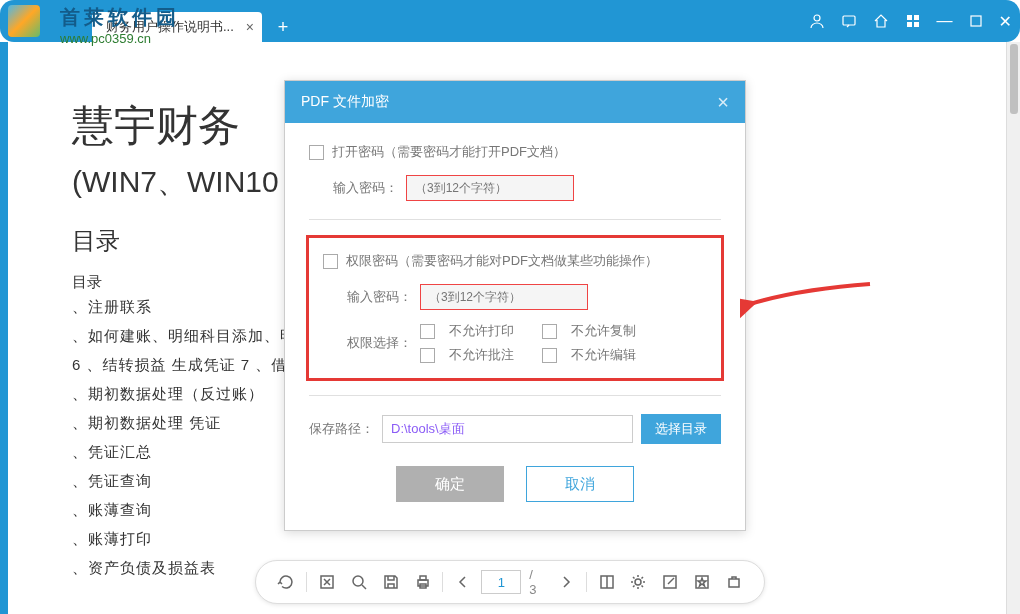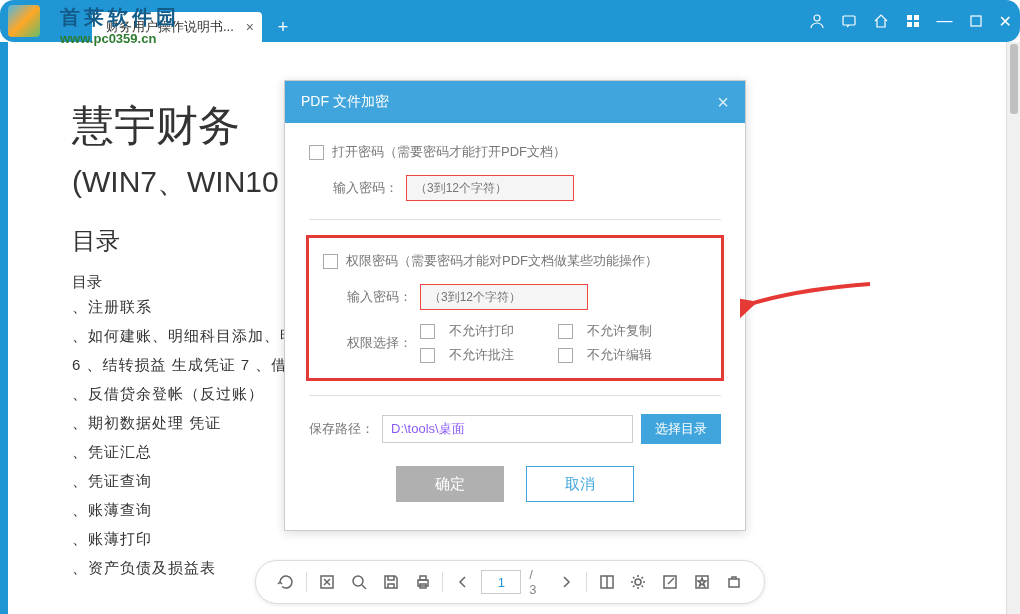--- a/index.html
+++ b/index.html
@@ -12,21 +12,21 @@
     .tab-area { display: flex; align-items: flex-end; height: 100%; margin-left: 40px; }
     .tab { background: #fff; padding: 6px 28px 6px 14px; border-radius: 4px 4px 0 0; font-size: 13px; color: #333; position: relative; margin-top: 8px; }
     .tab-close { position: absolute; right: 8px; top: 50%; transform: translateY(-50%); color: #666; cursor: pointer; font-size: 14px; }
     .new-tab { color: #fff; font-size: 18px; margin-left: 8px; cursor: pointer; padding: 4px 8px; }
     
     .win-controls { margin-left: auto; display: flex; gap: 16px; color: #fff; }
     .win-controls span { cursor: pointer; font-size: 16px; display: inline-flex; align-items: center; }
     
     .site-brand { position: absolute; top: 4px; left: 60px; z-index: 100; }
     .brand-main { font-size: 20px; font-weight: bold; color: #135c8a; letter-spacing: 4px; }
-    .brand-url { font-size: 13px; color: #2e7d32; font-weight: bold; }
+    .brand-url { font-size: 13px; color: #2e7d32; font-weight: normal; }
     
     .content-area { position: relative; height: 572px; display: flex; }
     .sidebar-strip { width: 8px; background: #2196d4; }
     .document-container { flex: 1; position: relative; overflow: hidden; background: #fff; }
     
     .doc-page { padding: 56px 0 0 64px; font-family: SimSun, serif; }
     .doc-title { font-size: 42px; color: #333; font-family: SimHei, sans-serif; margin-bottom: 8px; }
     .doc-subtitle { font-size: 30px; color: #333; margin-bottom: 22px; font-family: Arial, SimHei; }
     .doc-toc-header { font-size: 24px; color: #333; font-family: SimHei; margin-bottom: 16px; }
     .doc-toc-sub { font-size: 15px; color: #333; margin-bottom: 6px; }
@@ -42,21 +42,21 @@
     
     .section { border-bottom: 1px solid #e0e0e0; padding-bottom: 18px; margin-bottom: 18px; }
     .section:last-of-type { border: none; margin: 0; }
     .check-row { display: flex; align-items: center; margin-bottom: 14px; }
     .chk { width: 15px; height: 15px; border: 1px solid #aaa; margin-right: 8px; flex-shrink: 0; }
     .pw-row { display: flex; align-items: center; margin-left: 24px; gap: 8px; }
     .pw-input { width: 168px; height: 26px; border: 1px solid #ef4444; background: #f5f5f5; padding: 0 8px; font-size: 12px; color: #aaa; }
     
     .perm-section { border: 3px solid #e53935; padding: 14px; margin: -3px -3px 14px -3px; }
     .perm-row { display: flex; align-items: center; margin-left: 24px; margin-top: 12px; gap: 8px; }
-    .perm-opts { display: flex; gap: 44px; }
+    .perm-opts { display: flex; gap: 28px; }
     .perm-opt { display: flex; align-items: center; gap: 6px; }
     
     .path-row { display: flex; align-items: center; gap: 8px; margin-bottom: 22px; }
     .path-input { flex: 1; height: 28px; border: 1px solid #ccc; padding: 0 8px; font-size: 13px; color: #8b5cf6; }
     .btn-browse { background: #3fa5dc; color: #fff; border: none; padding: 6px 14px; font-size: 13px; cursor: pointer; }
     
     .modal-actions { display: flex; justify-content: center; gap: 22px; padding-bottom: 8px; }
     .btn-ok { width: 108px; height: 36px; background: #b0b0b0; color: #fff; border: none; font-size: 15px; cursor: pointer; }
     .btn-cancel { width: 108px; height: 36px; background: #fff; color: #3fa5dc; border: 1px solid #3fa5dc; font-size: 15px; cursor: pointer; }
     
@@ -127,21 +127,21 @@
   <div class="sidebar-strip"></div>
   <div class="document-container">
     <div class="doc-page">
       <div class="doc-title">慧宇财务</div>
       <div class="doc-subtitle">(WIN7、WIN10</div>
       <div class="doc-toc-header">目录</div>
       <div class="doc-toc-sub">目录</div>
       <div class="toc-item">、注册联系</div>
       <div class="toc-item">、如何建账、明细科目添加、明细科</div>
       <div class="toc-item">6 、结转损益 生成凭证 7 、借贷余登</div>
-      <div class="toc-item">、反借贷余登帐（反过账）</div>
+      <div class="toc-item">、期初数据处理（反过账）</div>
       <div class="toc-item">、期初数据处理 凭证</div>
       <div class="toc-item">、凭证汇总</div>
       <div class="toc-item">、凭证查询</div>
       <div class="toc-item">、账薄查询</div>
       <div class="toc-item">、账薄打印</div>
       <div class="toc-item">、资产负债及损益表</div>
     </div>
     <div class="scrollbar-v">
       <div class="scroll-thumb"></div>
     </div>

